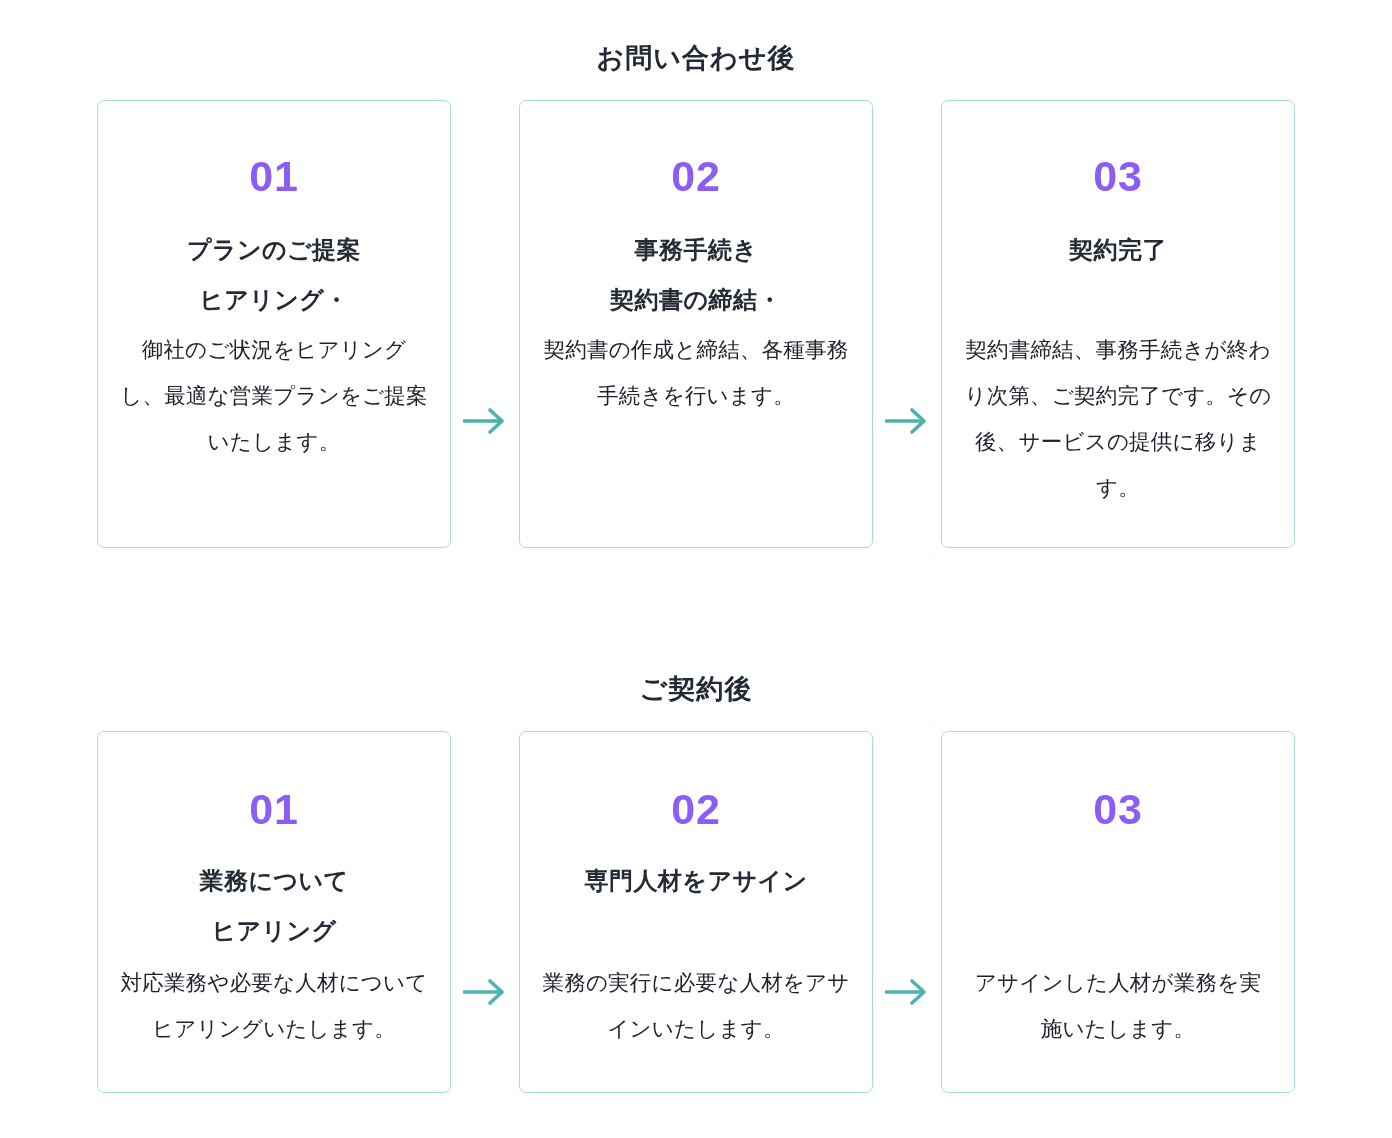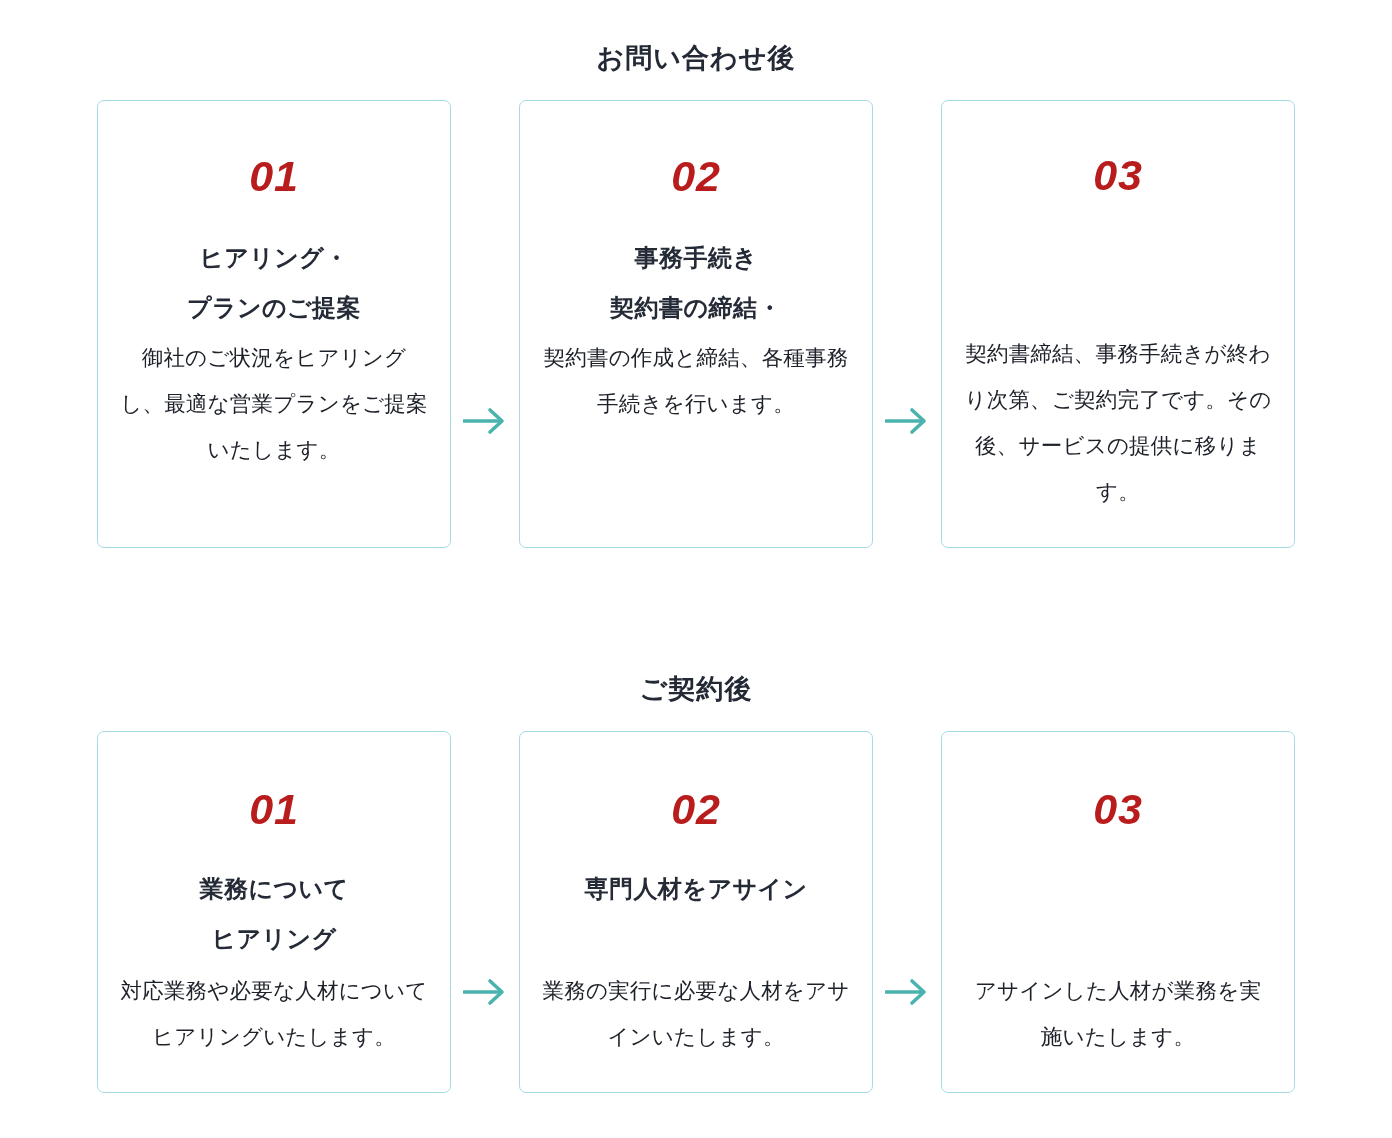--- a/index.html
+++ b/index.html
@@ -65,29 +65,28 @@
     display: flex;
     flex-direction: column;
     align-items: center;
   }
   .row--top .card { height: 448px; }
   .row--bottom .card { height: 362px; }
 
   .card-number {
     font-size: 43px;
     font-weight: 700;
-    color: #b91c1c;
+    color: #8b5cf6;
     line-height: 1;
     letter-spacing: 0.02em;
-    margin: 8px;
+    margin: 0;
     height: 46px;
     display: flex;
     align-items: center;
     justify-content: center;
-    font-style: italic;
   }
   .row--top .card-number { margin-top: 26px; }
   .row--bottom .card-number { margin-top: 28px; }
 
   .card-title {
     font-size: 24px;
     font-weight: 700;
     color: #252b36;
     line-height: 50px;
     text-align: center;
@@ -135,22 +134,22 @@
 <div class="page">
 
   <section class="section section--contact">
     <h2 class="section-heading">お問い合わせ後</h2>
 
     <div class="steps-row row--top">
 
       <div class="card">
         <div class="card-number">01</div>
         <div class="card-title">
+          <div>プランのご提案</div>
           <div>ヒアリング・</div>
-          <div>プランのご提案</div>
         </div>
         <p class="card-desc">御社のご状況をヒアリングし、最適な営業プランをご提案いたします。</p>
       </div>
 
       <div class="arrow">
         <svg width="44" height="28" viewBox="0 0 44 28" fill="none" aria-hidden="true">
           <path d="M1 14 H38" stroke="#4bb3ae" stroke-width="3.6" stroke-linecap="round"></path>
           <path d="M27 3 L39 14 L27 25" stroke="#4bb3ae" stroke-width="3.6" stroke-linecap="round" stroke-linejoin="round" fill="none"></path>
         </svg>
       </div>
@@ -167,20 +166,21 @@
       <div class="arrow">
         <svg width="44" height="28" viewBox="0 0 44 28" fill="none" aria-hidden="true">
           <path d="M1 14 H38" stroke="#4bb3ae" stroke-width="3.6" stroke-linecap="round"></path>
           <path d="M27 3 L39 14 L27 25" stroke="#4bb3ae" stroke-width="3.6" stroke-linecap="round" stroke-linejoin="round" fill="none"></path>
         </svg>
       </div>
 
       <div class="card">
         <div class="card-number">03</div>
         <div class="card-title">
+          <div>契約完了</div>
           <div>&nbsp;</div>
         </div>
         <p class="card-desc">契約書締結、事務手続きが終わり次第、ご契約完了です。その後、サービスの提供に移ります。</p>
       </div>
 
     </div>
   </section>
 
   <section class="section section--contract">
     <h2 class="section-heading">ご契約後</h2>

